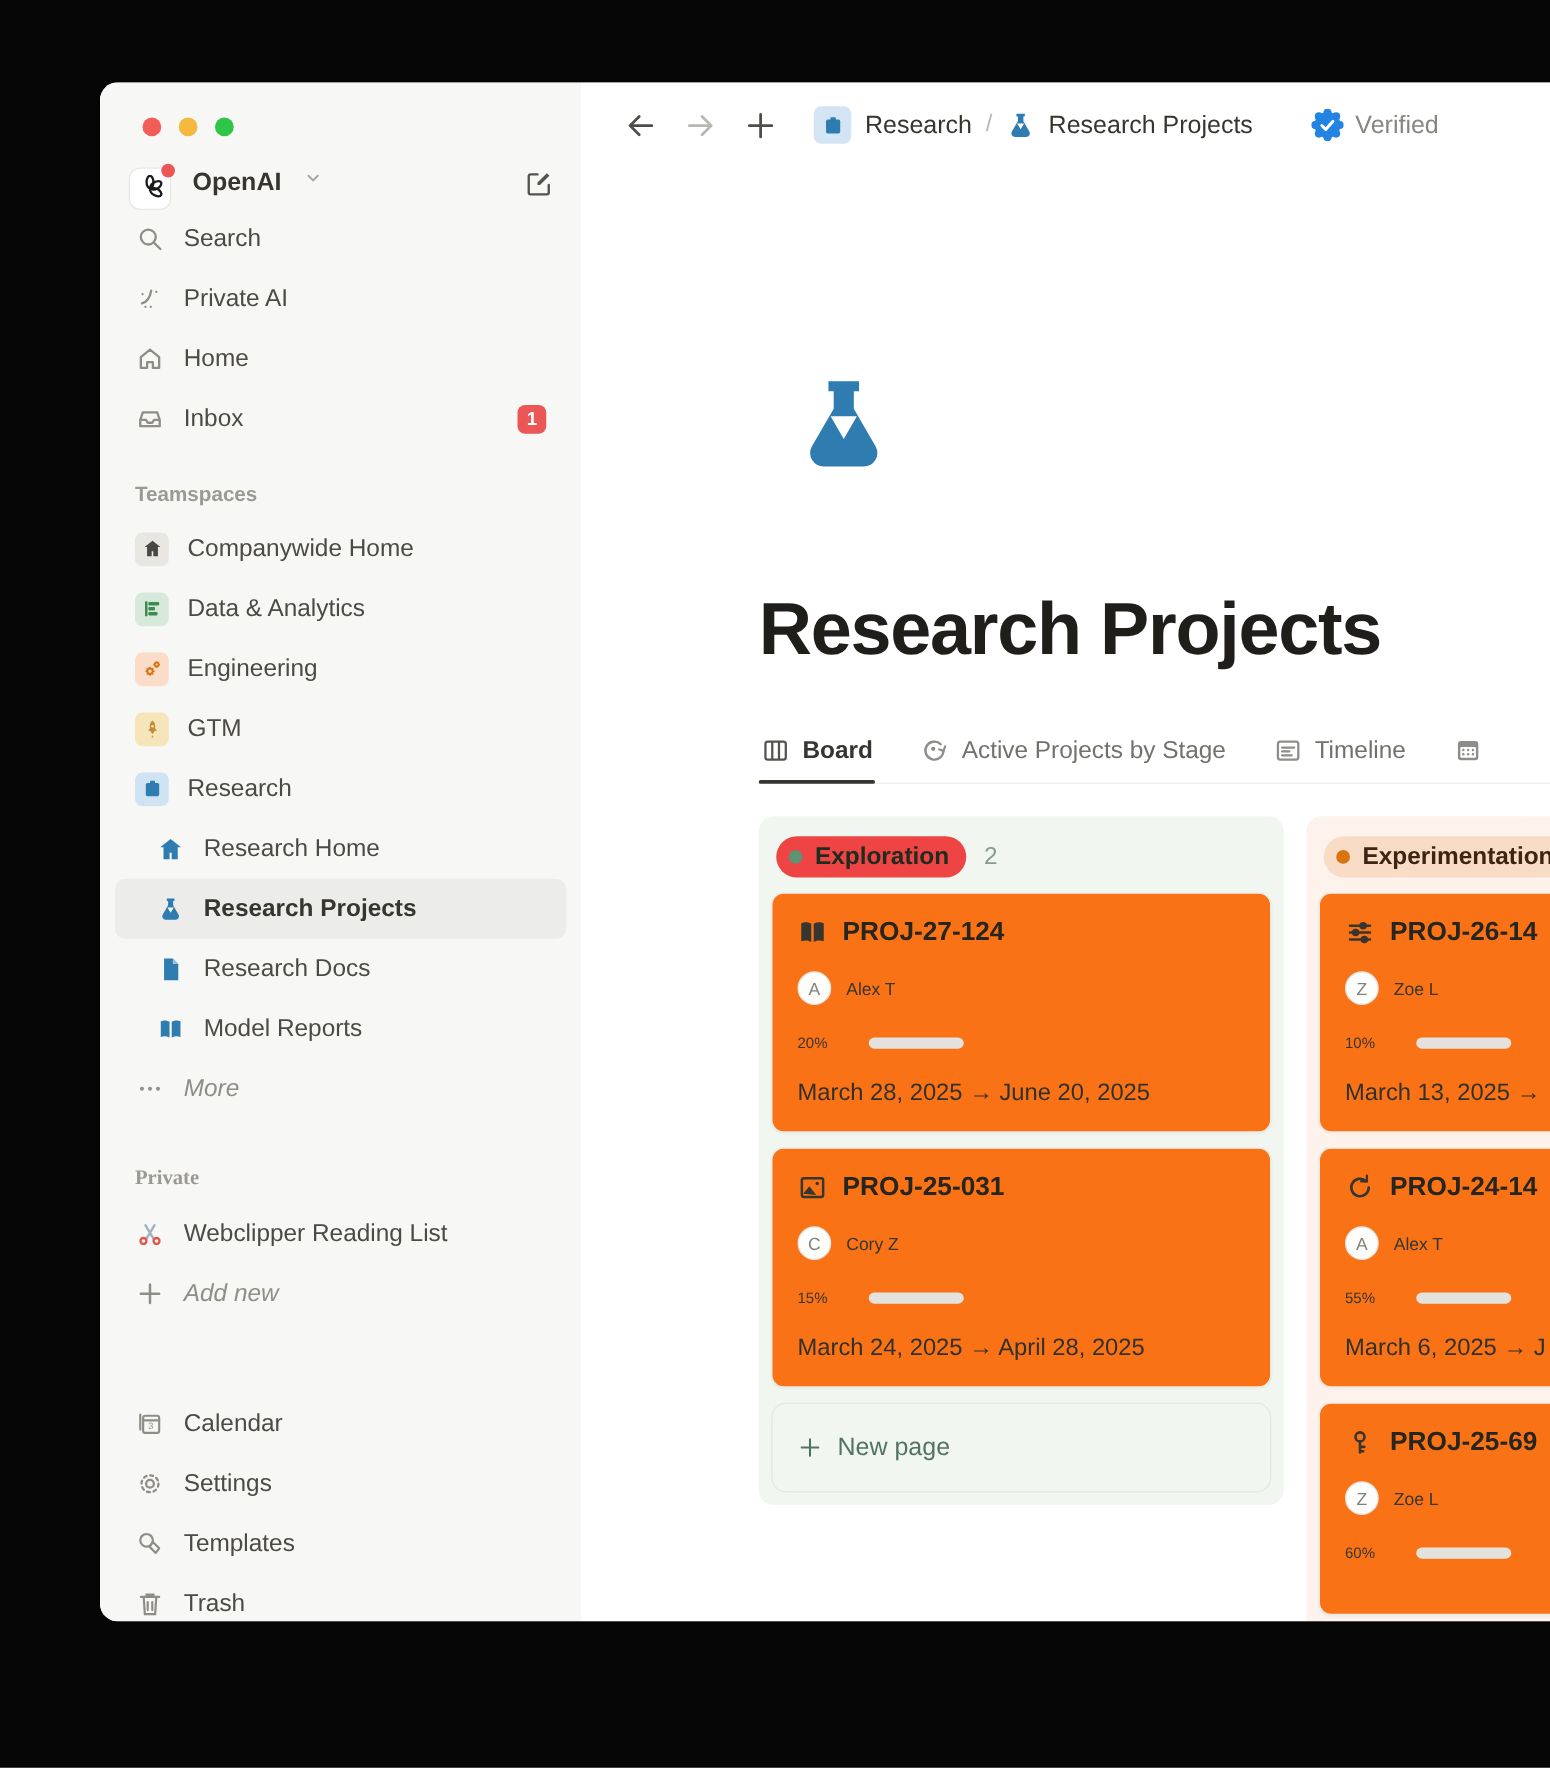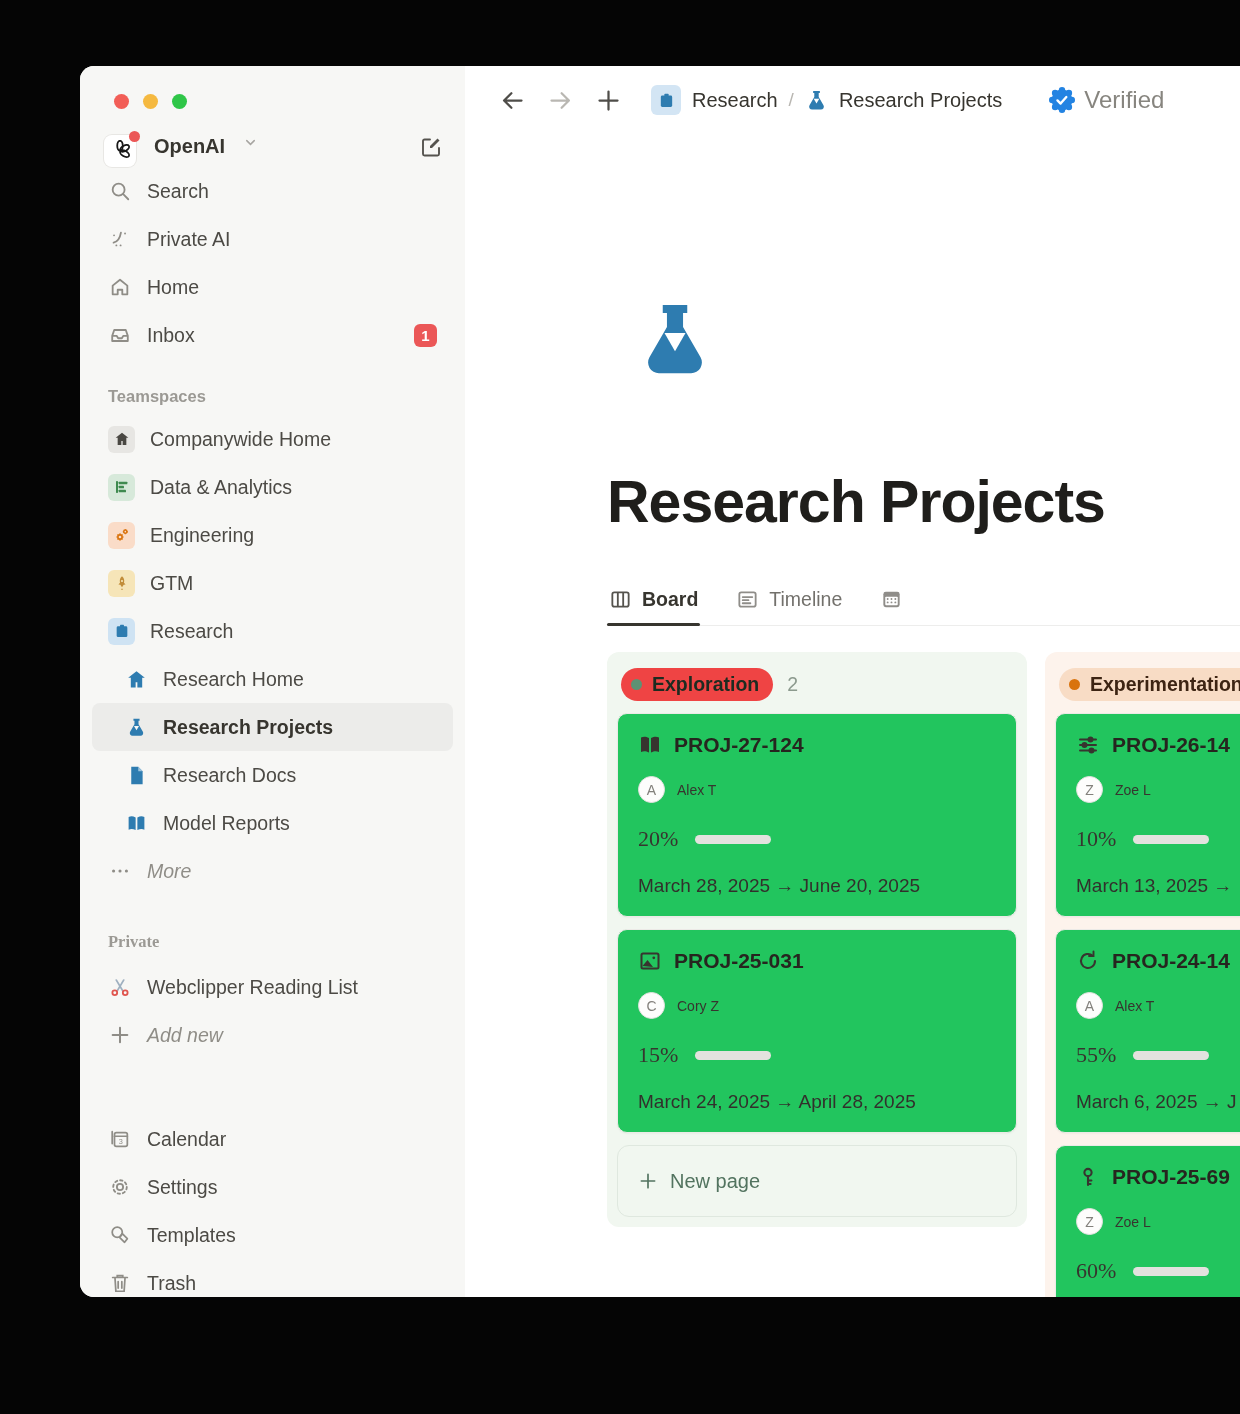--- a/index.html
+++ b/index.html
@@ -41,21 +41,21 @@
   .main { flex:1; background:#fff; display:flex; flex-direction:column; overflow:hidden; }
   .topbar { height:68px; display:flex; align-items:center; padding-left:34px; gap:21px; flex-shrink:0; }
   .tb-ic { display:flex; color:#4f4d49; }
   .tb-ic.fwd { color:#b9b7b2; }
   .crumbs { display:flex; align-items:center; gap:11px; margin-left:8px; }
   .crumb-tile { width:30px; height:30px; border-radius:6px; background:#d3e5f4; display:flex; align-items:center; justify-content:center; color:#2e7cb0; }
   .crumb-txt { font-size:20px; color:#37352f; }
   .crumb-sep { font-size:19px; color:#b9b7b2; }
   .crumb-flask { color:#2e7cb0; display:flex; }
   .verified { display:flex; align-items:center; gap:9px; margin-left:26px; }
-  .verified-txt { font-size:24px; color:#87857f; }
+  .verified-txt { font-size:20px; color:#87857f; }
 
   .content { padding-left:142px; flex:1; overflow:hidden; }
   .page-icon { margin:164px 0 0 26px; color:#2e7cb0; }
   .page-title { margin-top:82px; font-size:59px; font-weight:700; letter-spacing:-1px; color:#1f1e1b; }
 
   .tabs { display:flex; align-items:flex-end; gap:34px; margin-top:52px; border-bottom:1px solid #ededec; width:1200px; }
   .tab { display:flex; align-items:center; gap:10px; padding:0 2px 14px 2px; font-size:19.5px; color:#73716c; font-weight:500; position:relative; }
   .tab .ic { display:flex; color:#8f8d89; }
   .tab.active { color:#37352f; font-weight:600; }
   .tab.active .ic { color:#55534e; }
@@ -67,31 +67,31 @@
   .col.orange { background:#fdf3ec; }
   .col-head { display:flex; align-items:center; gap:14px; padding:6px 4px 12px 4px; }
   .col-pill { display:flex; align-items:center; gap:10px; border-radius:999px; padding:5px 14px 5px 10px; font-size:19.5px; font-weight:600; }
   .col.green .col-pill { background:#ef4444; color:#1d2b20; }
   .col.orange .col-pill { background:#f8dcc5; color:#3d2413; }
   .dot { width:11px; height:11px; border-radius:50%; }
   .col.green .dot { background:#5d9274; }
   .col.orange .dot { background:#d9730d; }
   .col-count { font-size:19.5px; color:#8c9a8e; }
 
-  .card { background:#22c55e; border:1px solid #eceae7; border-radius:10px; box-shadow:0 1px 2px rgba(15,15,15,.04);
+  .card { background:#f97316; border:1px solid #eceae7; border-radius:10px; box-shadow:0 1px 2px rgba(15,15,15,.04);
     padding:19px 20px; margin-bottom:12px; }
   .card-title-row { display:flex; align-items:center; gap:12px; }
   .card-ic { display:flex; color:#37352f; flex-shrink:0; }
   .card-title { font-size:21px; font-weight:700; color:#26251f; white-space:nowrap; }
   .assignee-row { display:flex; align-items:center; gap:12px; margin-top:19px; }
   .avatar { width:27px; height:27px; border-radius:50%; border:1px solid #e3e2df; background:#fdfdfc;
     display:flex; align-items:center; justify-content:center; font-size:14px; color:#83817c; flex-shrink:0; }
   .assignee-name { font-size:14px; color:#37352f; }
   .progress-row { display:flex; align-items:center; gap:13px; margin-top:23px; }
-  .pct { font-size:22px; color:#37352f; width:44px;font-family:Liberation Serif, serif; }
+  .pct { font-size:12px; color:#37352f; width:44px; }
   .track { width:76px; height:9px; border-radius:5px; background:#e3e2de; overflow:hidden; }
   .fill { height:100%; border-radius:5px; background:#538a66; }
   .dates { margin-top:23px; font-size:19px; color:#32302c; white-space:nowrap; }
   .new-page { display:flex; align-items:center; gap:12px; border:1px solid #dfe8df; border-radius:12px;
     height:72px; padding:0 20px; margin-top:2px; color:#52735f; font-size:20px; }
 </style>
 </head>
 <body>
 
 <div class="window">
@@ -389,20 +389,30 @@
 
       <div class="tabs">
         <div class="tab active">
           <span class="ic">
             <svg width="23" height="23" viewBox="0 0 24 24" fill="none" stroke="currentColor" stroke-width="1.9">
                 <rect x="3.5" y="4.5" width="17" height="15" rx="2"></rect>
                 <path d="M9.2 4.5v15M14.8 4.5v15"></path>
               </svg>
           </span>
           <span>Board</span>
+        </div>
+        <div class="tab">
+          <span class="ic">
+            <svg width="23" height="23" viewBox="0 0 24 24" fill="none" stroke="currentColor" stroke-width="2" stroke-linecap="round">
+                <path d="M19.5 12a7.5 7.5 0 1 1-2.2-5.3"></path>
+                <path d="M16 11l3.7 1.2L21 8.5" stroke-width="1.8"></path>
+                <circle cx="11" cy="10.5" r="1.8" fill="currentColor" stroke="none"></circle>
+              </svg>
+          </span>
+          <span>Active Projects by Stage</span>
         </div>
         <div class="tab">
           <span class="ic">
             <svg width="23" height="23" viewBox="0 0 24 24" fill="none" stroke="currentColor" stroke-width="1.9" stroke-linecap="round">
                 <rect x="3.5" y="4.5" width="17" height="15" rx="2"></rect>
                 <path d="M7 9.5h10M7 12.7h6M7 15.9h8"></path>
               </svg>
           </span>
           <span>Timeline</span>
         </div>

